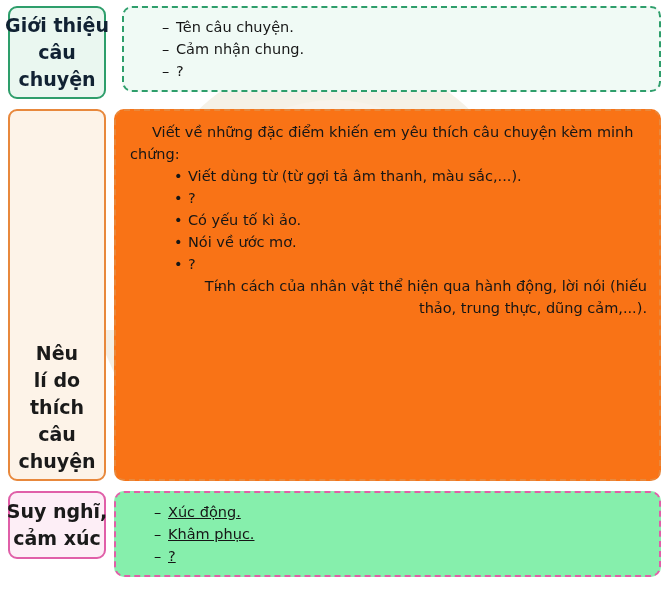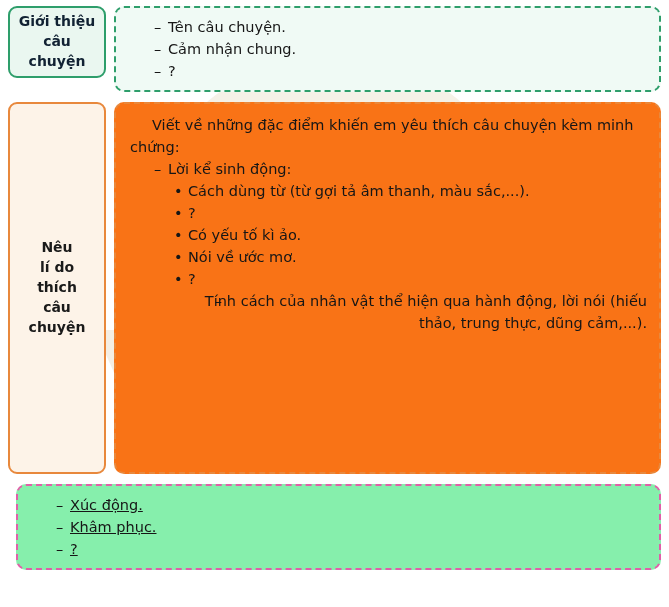--- a/index.html
+++ b/index.html
@@ -42,21 +42,21 @@
     width: 100%;
     box-sizing: border-box;
   }
 
   
   .label-box {
     box-sizing: border-box;
     border: 2px solid #000;
     border-radius: 9px;
     font-weight: bold;
-    font-size: 14px;
+    font-size: 19px;
     line-height: 1.42;
     text-align: center;
     color: #1a1a1a;
     flex: 0 0 auto;
     display: flex;
     align-items: center;
     justify-content: center;
     padding: 4px 4px;
   }
 
@@ -79,32 +79,33 @@
     min-height: 72px;
     border-color: #2e9e6b;
     border-style: solid;
     background: #eaf7f0;
     color: #123;
   }
   .b1 .content-box {
     min-height: 84px;
     border-color: #2e9e6b;
     background: #f0faf5;
-    margin-left: 8px;
+    margin-left: 16px;
   }
 
   
   .b2 { margin-bottom: 10px; }
   .b2 .label-box {
     width: 98px;
     min-height: 140px;
     border-color: #e8883c;
     border-style: solid;
     background: #fdf3e8;
     align-self: stretch;
+    align-items: flex-end;
   }
   .b2 .content-box {
     border-color: #e8883c;
     background: #f97316;
     margin-left: 8px;
     min-height: 372px;
     padding-top: 10px;
   }
 
   
@@ -192,25 +193,22 @@
         <span>Nêu</span>
         <span>lí do</span>
         <span>thích</span>
         <span>câu</span>
         <span>chuyện</span>
       </span>
     </div>
     <div class="content-box">
       <div class="row wrap indent-first">Viết về những đặc điểm khiến em yêu thích câu chuyện kèm minh chứng:</div>
 
-      <div class="row dash">
-        <span class="mark">–</span><span>Lời kể sinh động:</span>
-      </div>
-      <div class="row bullet">
-        <span class="mark-dot">•</span><span>Cách dùng từ (từ gợi tả âm thanh, màu sắc,...).</span>
+      <div class="row bullet">
+        <span class="mark-dot">•</span><span>Viết dùng từ (từ gợi tả âm thanh, màu sắc,...).</span>
       </div>
       <div class="row bullet">
         <span class="mark-dot">•</span><span>?</span>
       </div>
 
       <div class="row bullet">
         <span class="mark-dot">•</span><span>Có yếu tố kì ảo.</span>
       </div>
       <div class="row bullet">
         <span class="mark-dot">•</span><span>Nói về ước mơ.</span>
@@ -219,20 +217,26 @@
         <span class="mark-dot">•</span><span>?</span>
       </div>
 
       <div class="row wrap" style="padding-left:0; text-indent:24px;text-align:right;">
         <span class="mark">–</span><span>Tính cách của nhân vật thể hiện qua hành động, lời nói (hiếu thảo, trung thực, dũng cảm,...).</span>
       </div>
     </div>
   </div>
 
   <div class="block b3">
+    <div class="label-box">
+      <span class="lines">
+        <span>Suy nghĩ,</span>
+        <span>cảm xúc</span>
+      </span>
+    </div>
     <div class="content-box">
       <div class="row dash">
         <span class="mark">–</span><span>Xúc động.</span>
       </div>
       <div class="row dash">
         <span class="mark">–</span><span>Khâm phục.</span>
       </div>
       <div class="row dash">
         <span class="mark">–</span><span>?</span>
       </div>

